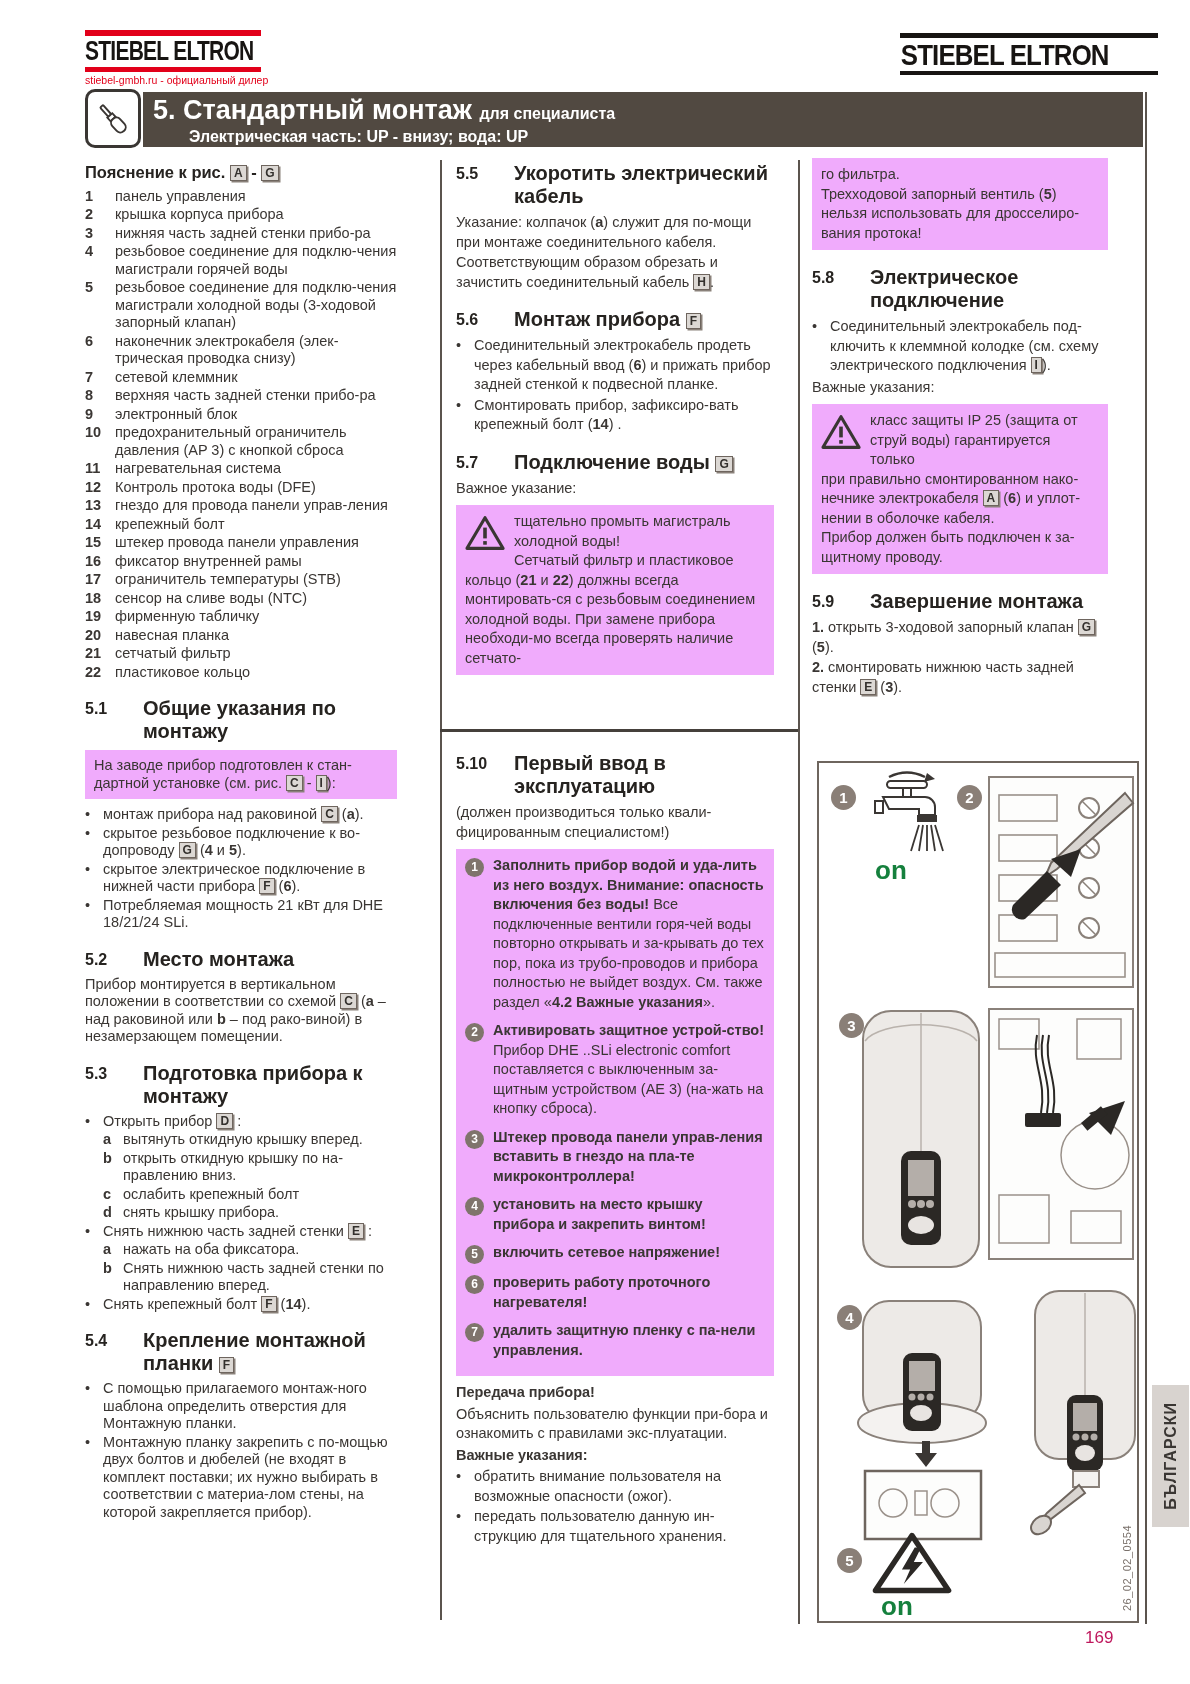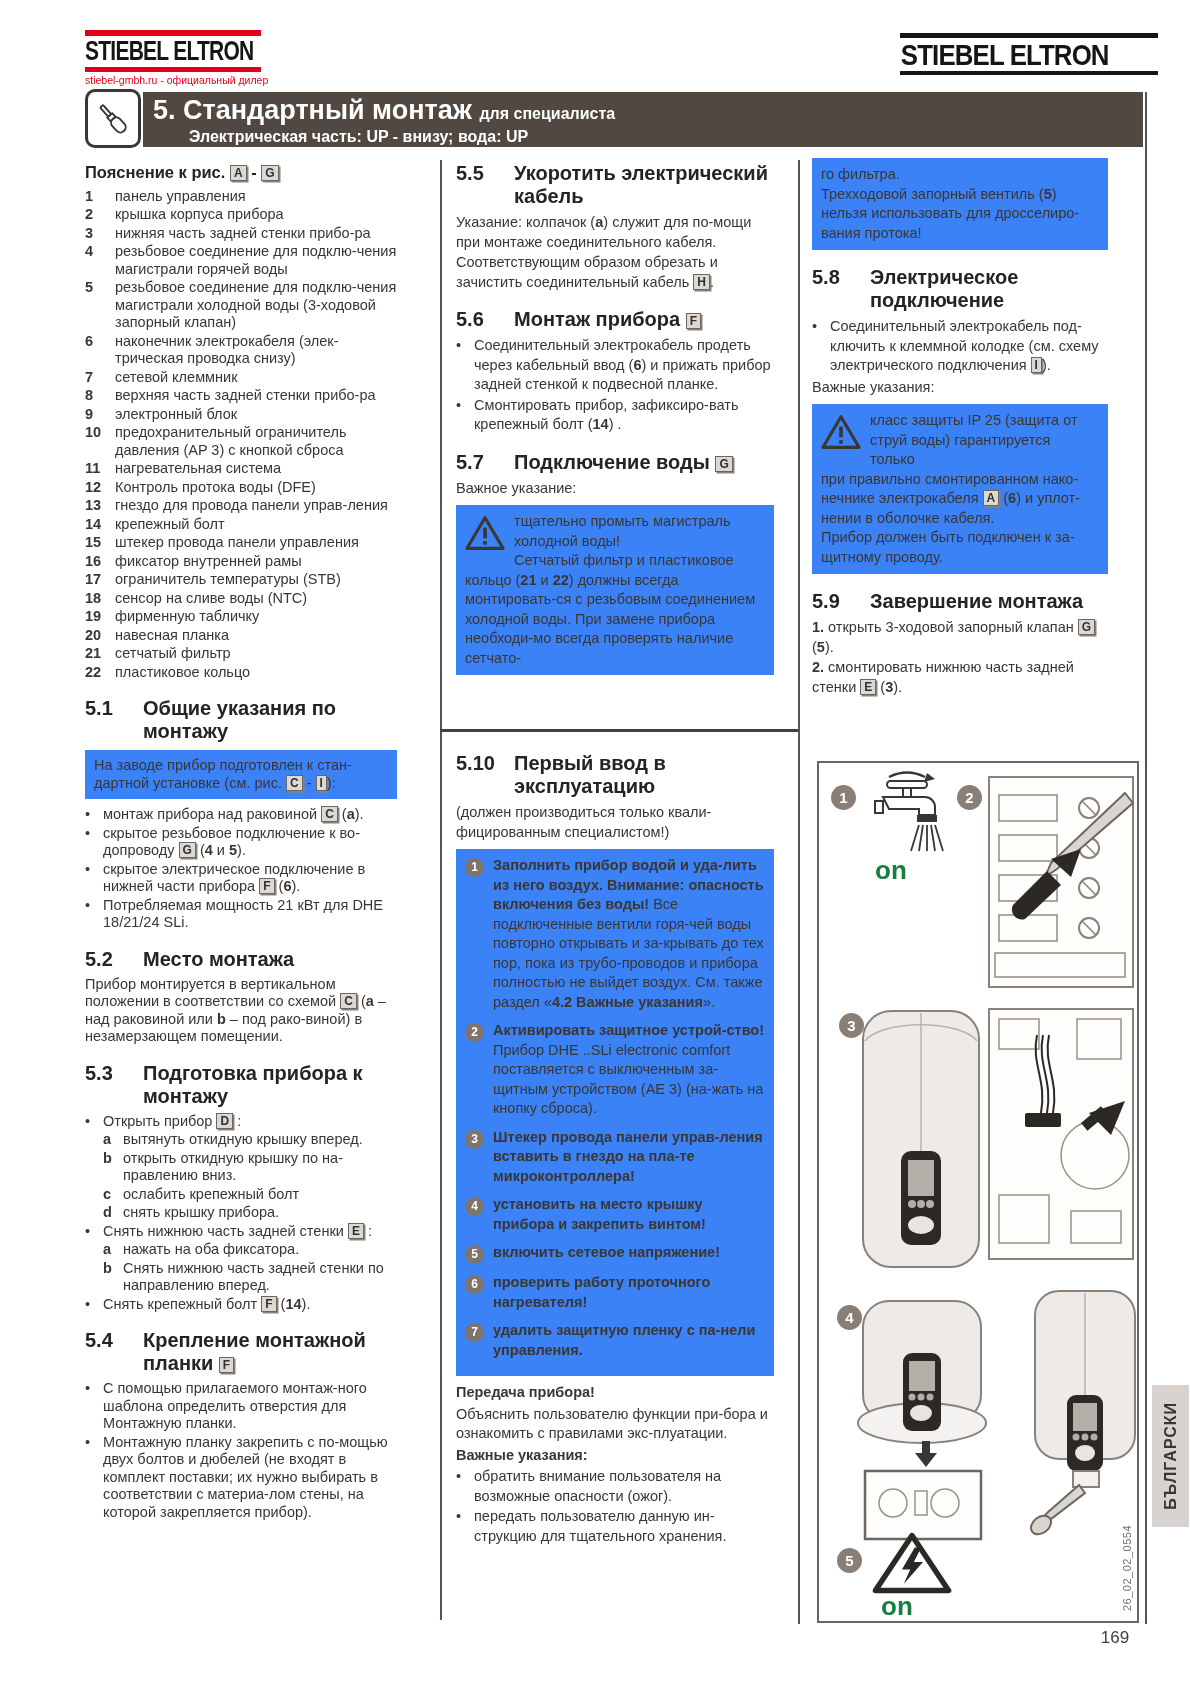--- a/index.html
+++ b/index.html
@@ -25,39 +25,39 @@
   .titlebar .l1 .aud{font-size:16px;font-weight:bold;}
   .titlebar .l2{font-weight:bold;font-size:16px;line-height:18px;margin-left:36px;}
   
   .vline{position:absolute;width:2px;background:#5b544e;}
   .midrule{position:absolute;left:440px;top:729px;width:358px;height:3px;background:#45403b;}
   .railline{position:absolute;left:1145px;top:92px;width:2px;height:1532px;background:#5b544e;}
   .langtab{position:absolute;left:1152px;top:1385px;width:37px;height:142px;background:#d8d3cf;
            display:flex;align-items:center;justify-content:center;}
   .langtab span{writing-mode:vertical-rl;transform:rotate(180deg);font-weight:bold;font-size:16px;
                 letter-spacing:1px;color:#3a3633;}
-  .pagenum{position:absolute;left:1085px;top:1628px;width:60px;text-align:center;font-size:17px;color:#404040;}
+  .pagenum{position:absolute;left:1085px;top:1628px;width:60px;text-align:left;font-size:17px;color:#be185d;}
   
   .col{position:absolute;font-size:14.5px;line-height:18px;}
   #col-left{left:85px;top:162px;width:312px;line-height:17.5px;}
   #col-mid{left:456px;top:160px;width:318px;line-height:19.5px;}
   #col-mid-bot{left:456px;top:748px;width:318px;line-height:19.5px;}
   #col-right{left:812px;top:158px;width:296px;line-height:19.5px;}
   .lead{font-weight:bold;font-size:16.5px;margin:2px 0 6px;color:#262320;}
   .sec{display:flex;margin:16px 0 5px;color:#262320;}
-  .sec .n{flex:0 0 58px;font-weight:bold;font-size:20px;line-height:23px;}
+  .sec .n{flex:0 0 58px;font-weight:bold;font-size:16px;line-height:23px;}
   .sec .t{font-weight:bold;font-size:20px;line-height:23px;}
   .li{display:flex;margin-bottom:1px;}
   .li .mk{flex:0 0 20px;}
   .li .tx{flex:1;}
   .legend .li .mk{flex:0 0 30px;font-weight:bold;padding-right:6px;box-sizing:border-box;text-align:left;}
   .bul .li .mk{flex:0 0 18px;}
   .li.sub{margin-left:18px;}
   .li.sub .mk{flex:0 0 20px;font-weight:bold;}
-  .graybox{background:#3b82f6;padding:7px 9px;margin:7px 0;}
+  .graybox{background:#f0abfc;padding:7px 9px;margin:7px 0;}
   .warn .tri{float:left;margin:3px 9px 3px 0;}
   .steps .li{margin-bottom:9px;}
   .steps .li .mk{flex:0 0 19px;height:19px;border-radius:50%;background:#7f746c;color:#fff;
                  font-size:12px;font-weight:bold;text-align:center;line-height:19px;
                  margin-right:9px;margin-top:2px;}
   .plain{margin:2px 0;}
   .bold{font-weight:bold;}
   .fb{display:inline-block;border:1.5px solid #6e655e;background:#dcd8d4;color:#33302d;
       padding:0 3px;font-size:12px;font-weight:bold;line-height:14px;vertical-align:1px;
       box-shadow:1.5px 1.5px 0 #8a817a;}

